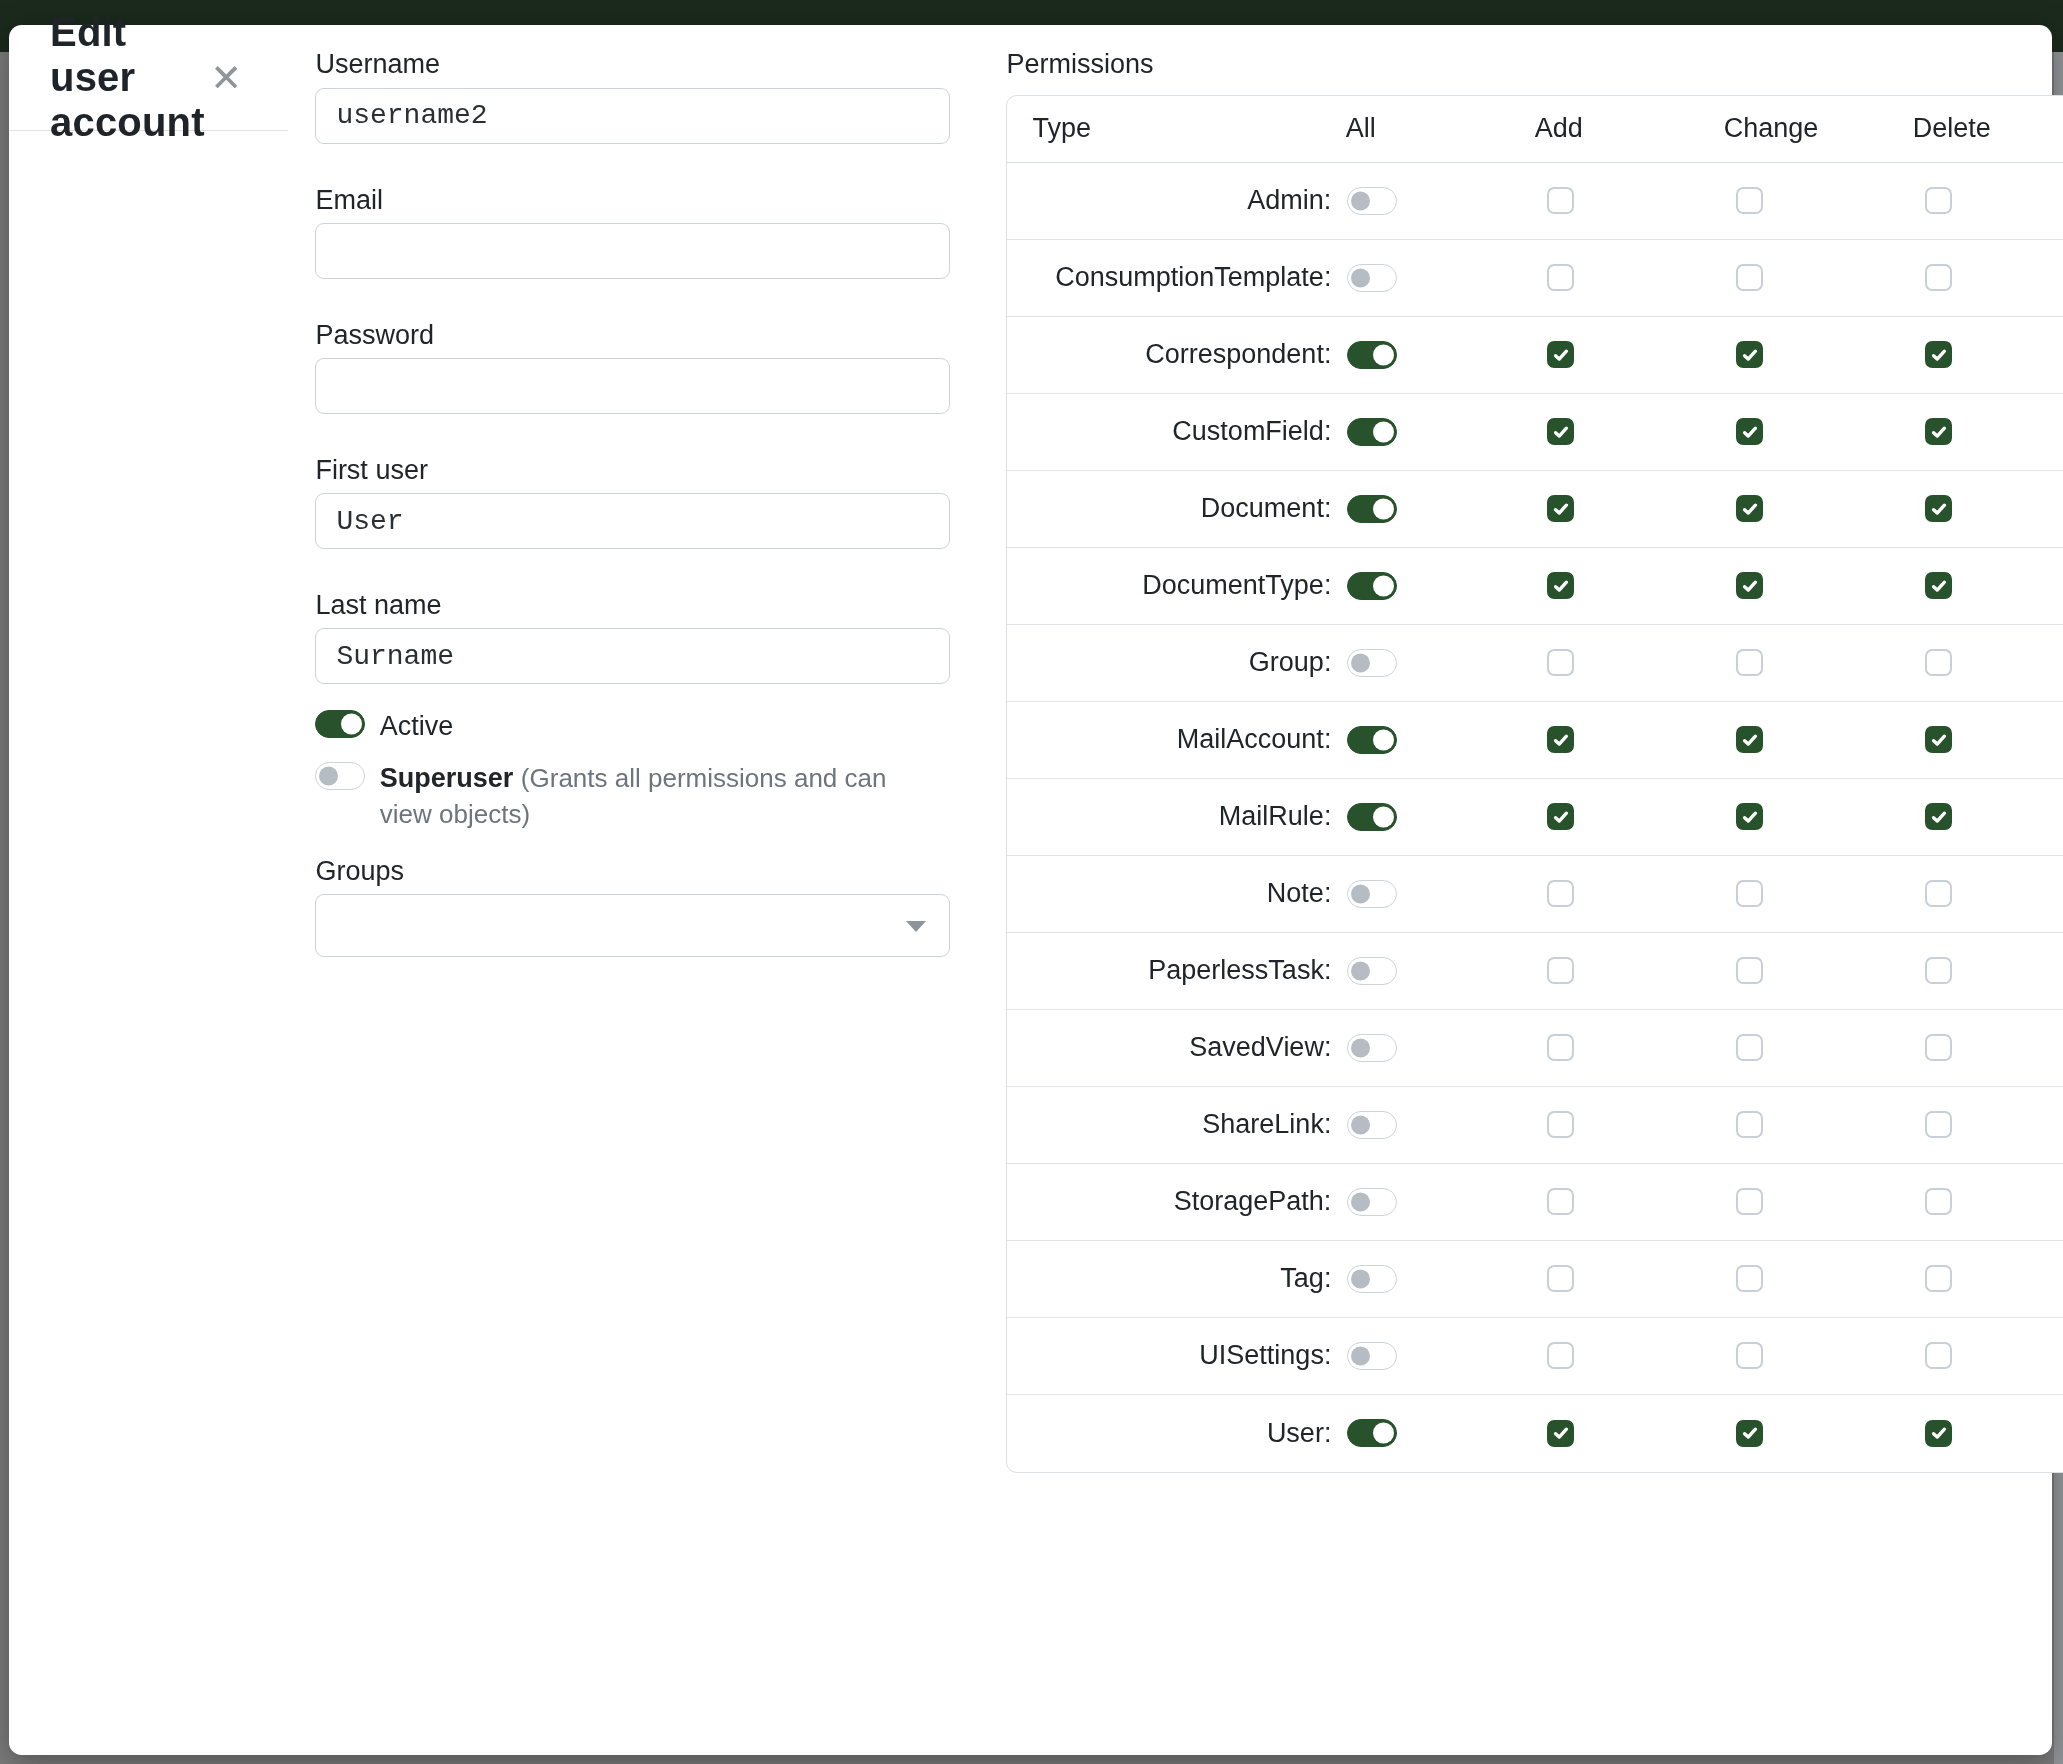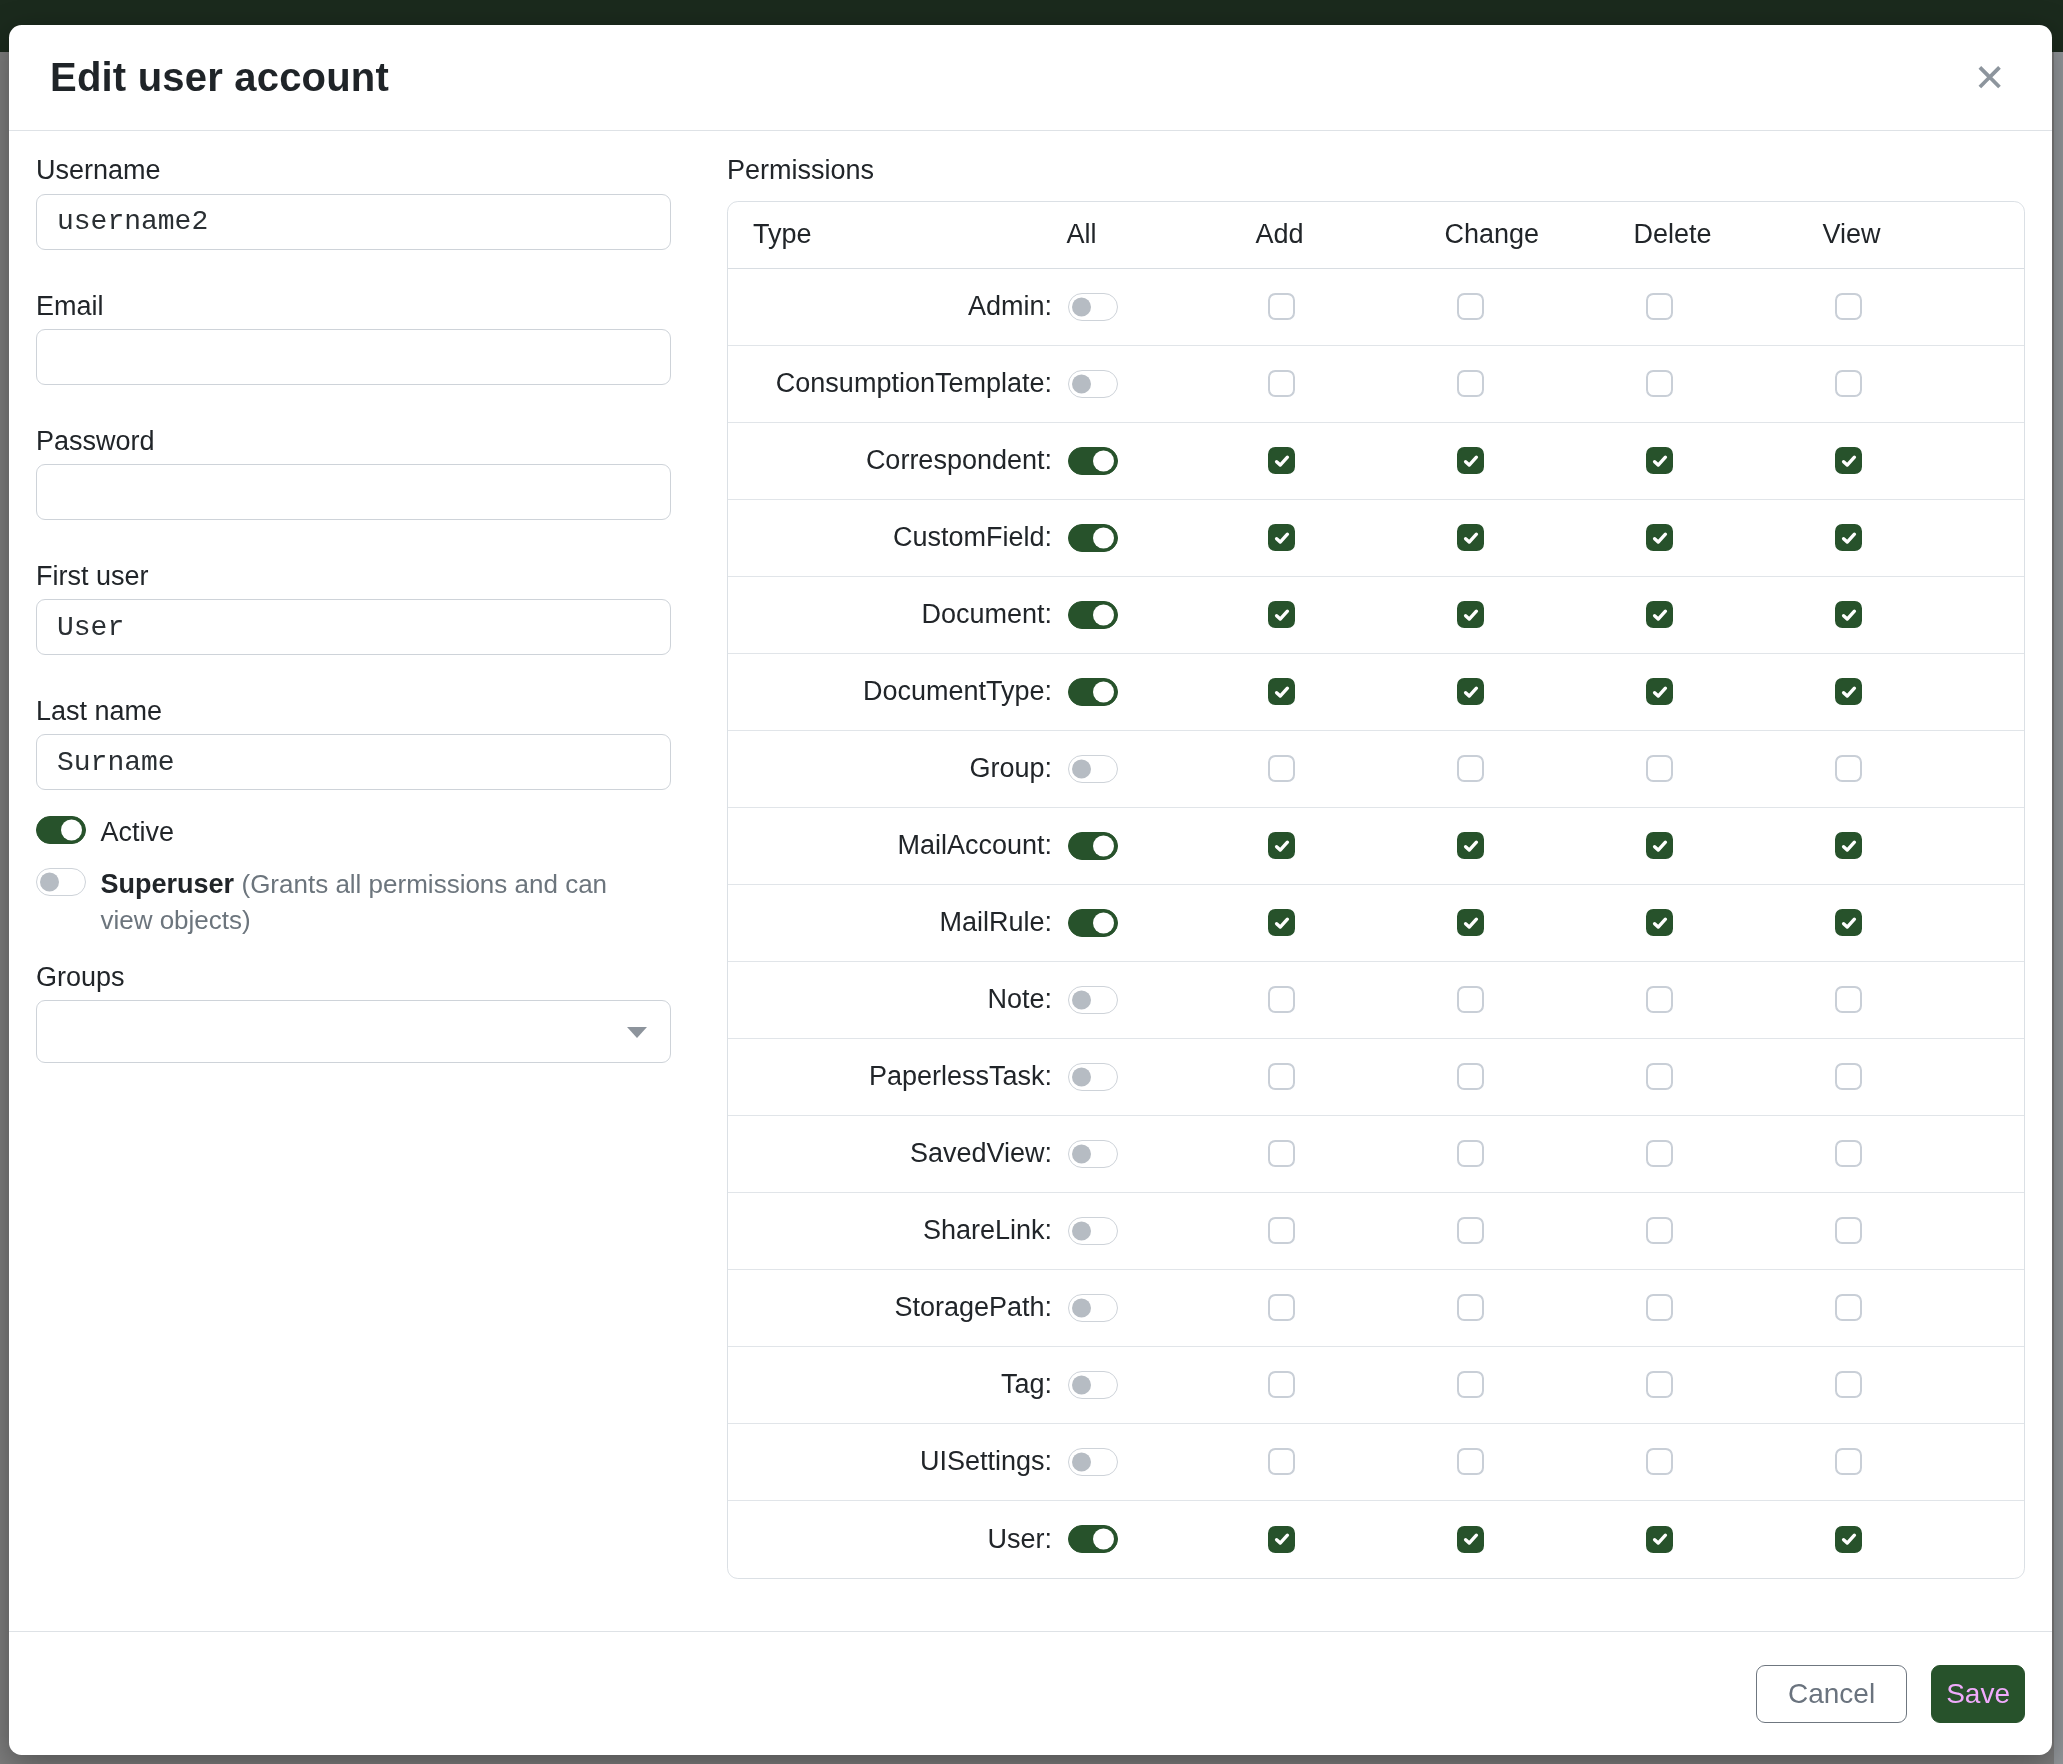--- a/index.html
+++ b/index.html
@@ -17,21 +17,21 @@
     position:relative;
     color:var(--text);
   }
   .app-topbar{position:absolute;top:0;left:0;width:2063px;height:52px;background:#1b2a1d;}
   .page-scrollbar{position:absolute;top:52px;right:0;width:9px;bottom:0;background:#92969a;}
 
   .modal{
     position:absolute;left:9px;top:25px;width:2043px;height:1730px;
     background:#fff;border-radius:12.6px;
     box-shadow:0 9px 32px rgba(0,0,0,.35);
-    display:flex;flex-direction:column;
+    display:flex;flex-direction:row;
   }
   .modal-header{
     height:106px;flex:0 0 106px;display:flex;align-items:center;
     padding:0 41px;border-bottom:0.9px solid #dee2e6;
   }
   .modal-title{font-size:40px;font-weight:700;color:#1f2428;letter-spacing:0.2px;}
   .close-btn{
     margin-left:auto;background:none;border:none;cursor:pointer;
     font-size:38px;color:#8d959d;line-height:1;font-family:inherit;padding:5.4px;
   }

